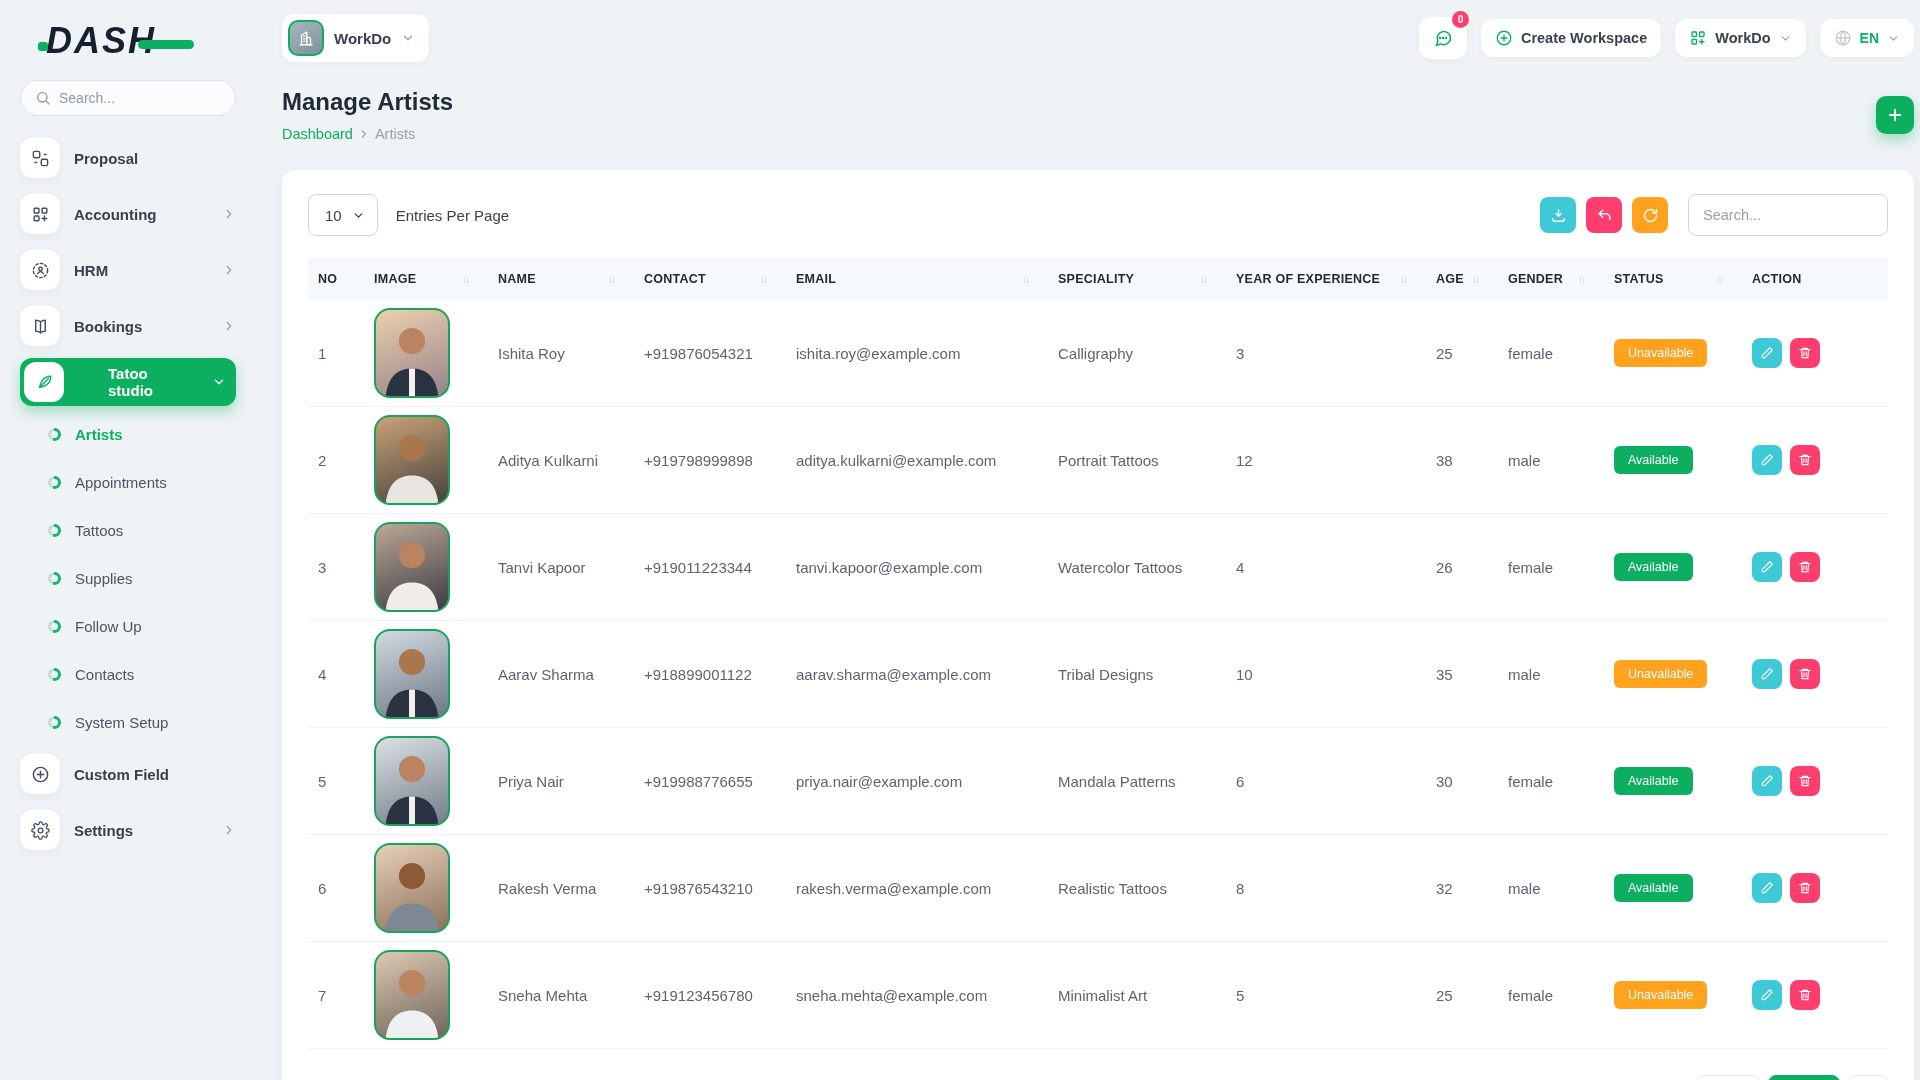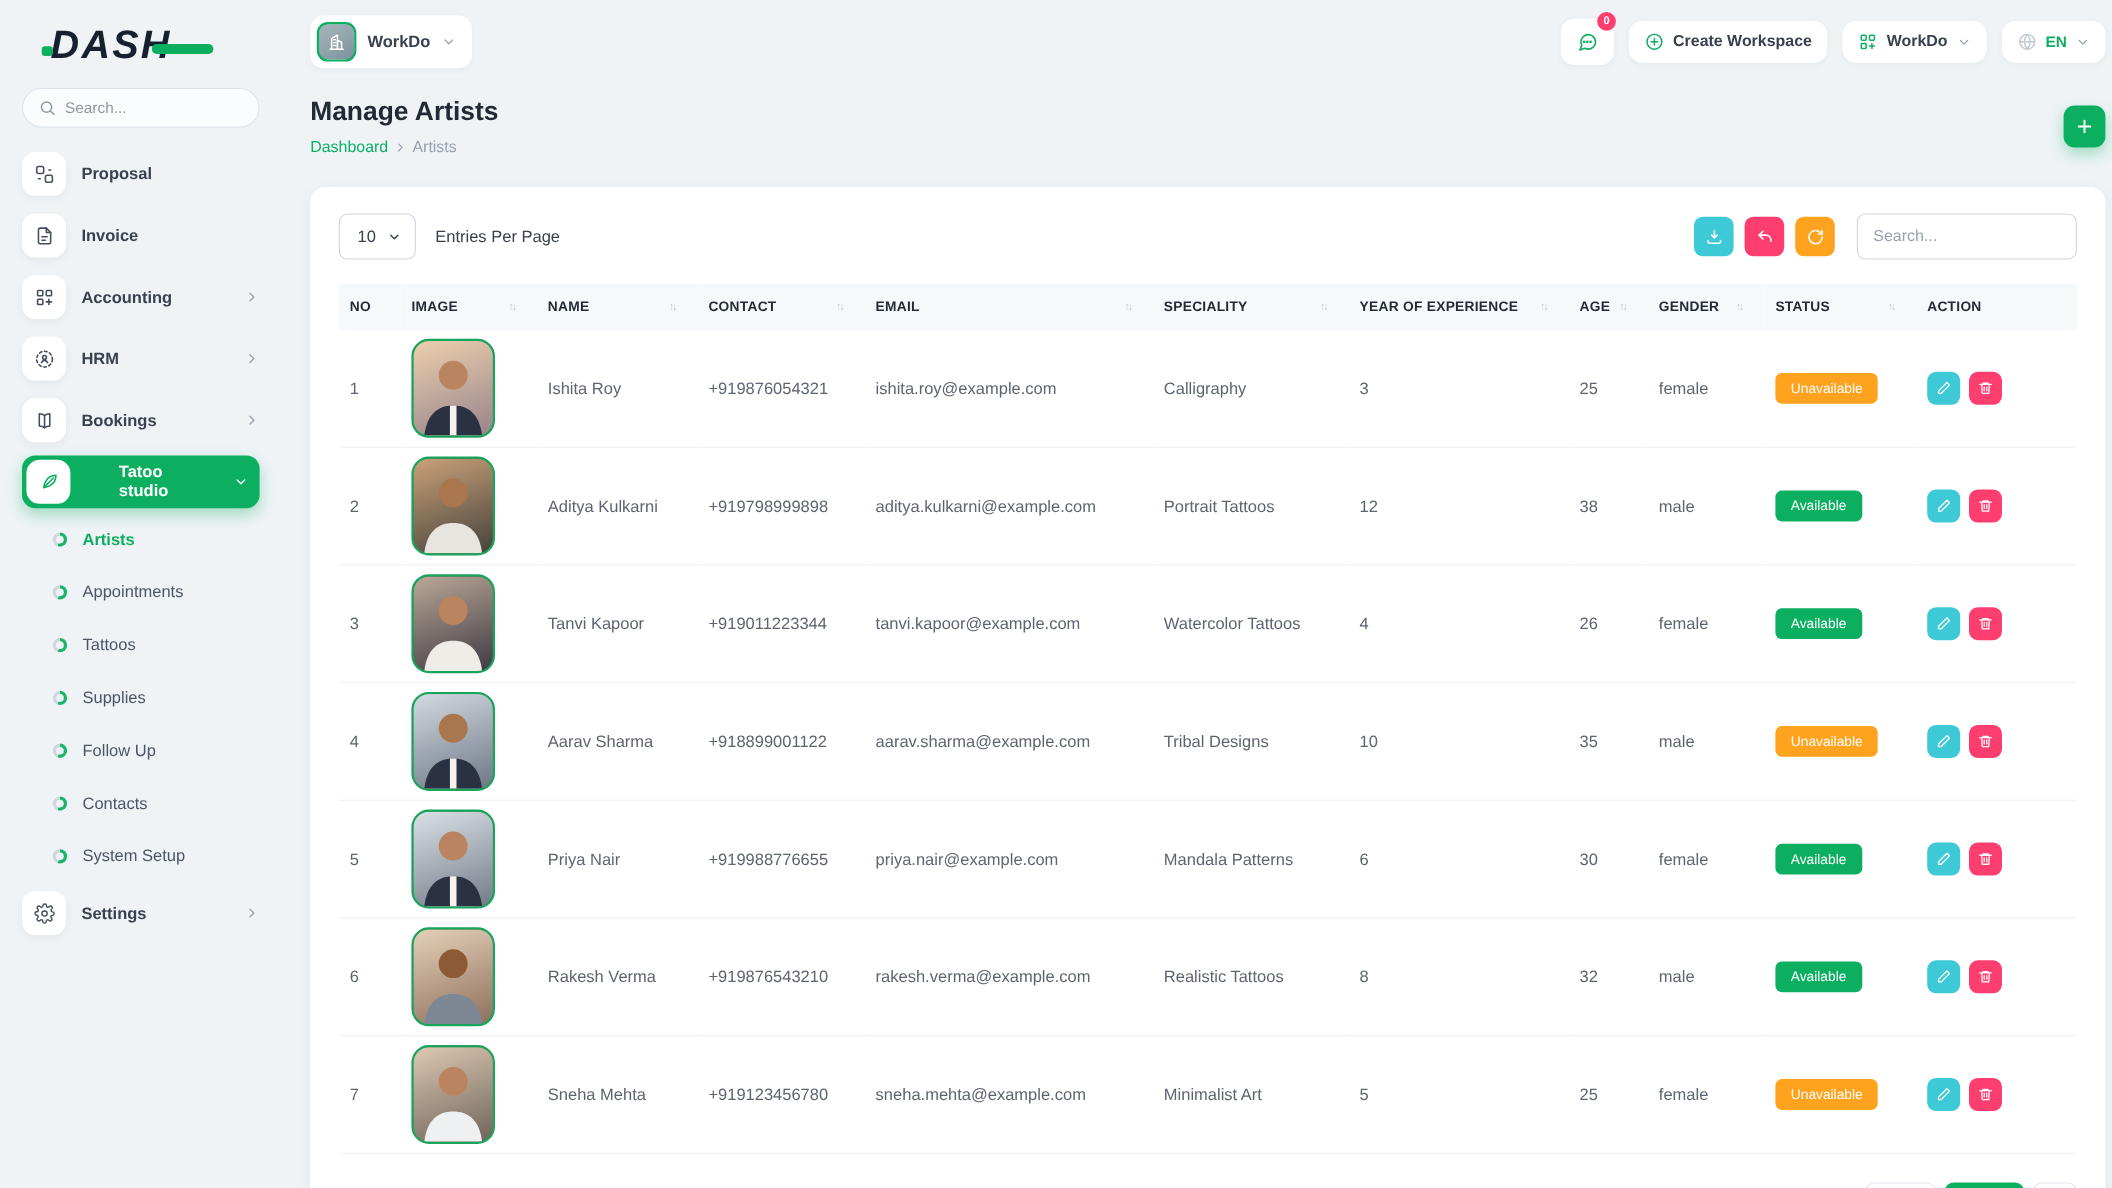--- a/index.html
+++ b/index.html
@@ -137,30 +137,20 @@
         <span class="tile">
             <svg viewBox="0 0 24 24" fill="none" stroke="currentColor" stroke-width="1.8" stroke-linecap="round" stroke-linejoin="round">
               <rect x="3" y="3" width="8" height="8" rx="2"></rect>
               <rect x="13" y="13" width="8" height="8" rx="2"></rect>
               <path d="M17 7h2M5 17h2"></path>
             </svg>
           </span>
         <span class="nav-label">Proposal</span>
       </div>
 
-      <div class="nav-item">
-        <span class="tile">
-            <svg viewBox="0 0 24 24" fill="none" stroke="currentColor" stroke-width="1.8" stroke-linecap="round" stroke-linejoin="round">
-              <path d="M14 3H7a2 2 0 0 0-2 2v14a2 2 0 0 0 2 2h10a2 2 0 0 0 2-2V8z"></path>
-              <path d="M14 3v5h5"></path>
-              <path d="M9 13h6M9 17h4"></path>
-            </svg>
-          </span>
-        <span class="nav-label">Invoice</span>
-      </div>
 
 
       <div class="nav-item">
         <span class="tile">
             <svg viewBox="0 0 24 24" fill="none" stroke="currentColor" stroke-width="1.8" stroke-linecap="round" stroke-linejoin="round">
               <rect x="4" y="4" width="6" height="6" rx="1"></rect>
               <rect x="14" y="4" width="6" height="6" rx="1"></rect>
               <rect x="4" y="14" width="6" height="6" rx="1"></rect>
               <path d="M17 14v6M14 17h6"></path>
             </svg>
@@ -242,20 +232,29 @@
       <div class="sub-item">
         <span class="bullet"></span>
         <span class="sub-label">Contacts</span>
       </div>
       <div class="sub-item">
         <span class="bullet"></span>
         <span class="sub-label">System Setup</span>
       </div>
 
 
+      <div class="nav-item">
+        <span class="tile">
+            <svg viewBox="0 0 24 24" fill="none" stroke="currentColor" stroke-width="1.8" stroke-linecap="round" stroke-linejoin="round">
+              <circle cx="12" cy="12" r="9"></circle>
+              <path d="M12 8v8M8 12h8"></path>
+            </svg>
+          </span>
+        <span class="nav-label">Custom Field</span>
+      </div>
 
 
       <div class="nav-item">
         <span class="tile">
             <svg viewBox="0 0 24 24" fill="none" stroke="currentColor" stroke-width="1.6" stroke-linecap="round" stroke-linejoin="round">
               <circle cx="12" cy="12" r="3"></circle>
               <path d="M19.4 15a1.7 1.7 0 0 0 .3 1.9l.1.1a2 2 0 1 1-2.8 2.8l-.1-.1a1.7 1.7 0 0 0-1.9-.3 1.7 1.7 0 0 0-1 1.5V21a2 2 0 1 1-4 0v-.1a1.7 1.7 0 0 0-1-1.6 1.7 1.7 0 0 0-1.9.3l-.1.1a2 2 0 1 1-2.8-2.8l.1-.1a1.7 1.7 0 0 0 .3-1.9 1.7 1.7 0 0 0-1.5-1H3a2 2 0 1 1 0-4h.1a1.7 1.7 0 0 0 1.6-1 1.7 1.7 0 0 0-.3-1.9l-.1-.1a2 2 0 1 1 2.8-2.8l.1.1a1.7 1.7 0 0 0 1.9.3h.1a1.7 1.7 0 0 0 1-1.5V3a2 2 0 1 1 4 0v.1a1.7 1.7 0 0 0 1 1.5 1.7 1.7 0 0 0 1.9-.3l.1-.1a2 2 0 1 1 2.8 2.8l-.1.1a1.7 1.7 0 0 0-.3 1.9v.1a1.7 1.7 0 0 0 1.5 1H21a2 2 0 1 1 0 4h-.1a1.7 1.7 0 0 0-1.5 1z"></path>
             </svg>
           </span>
         <span class="nav-label">Settings</span>

